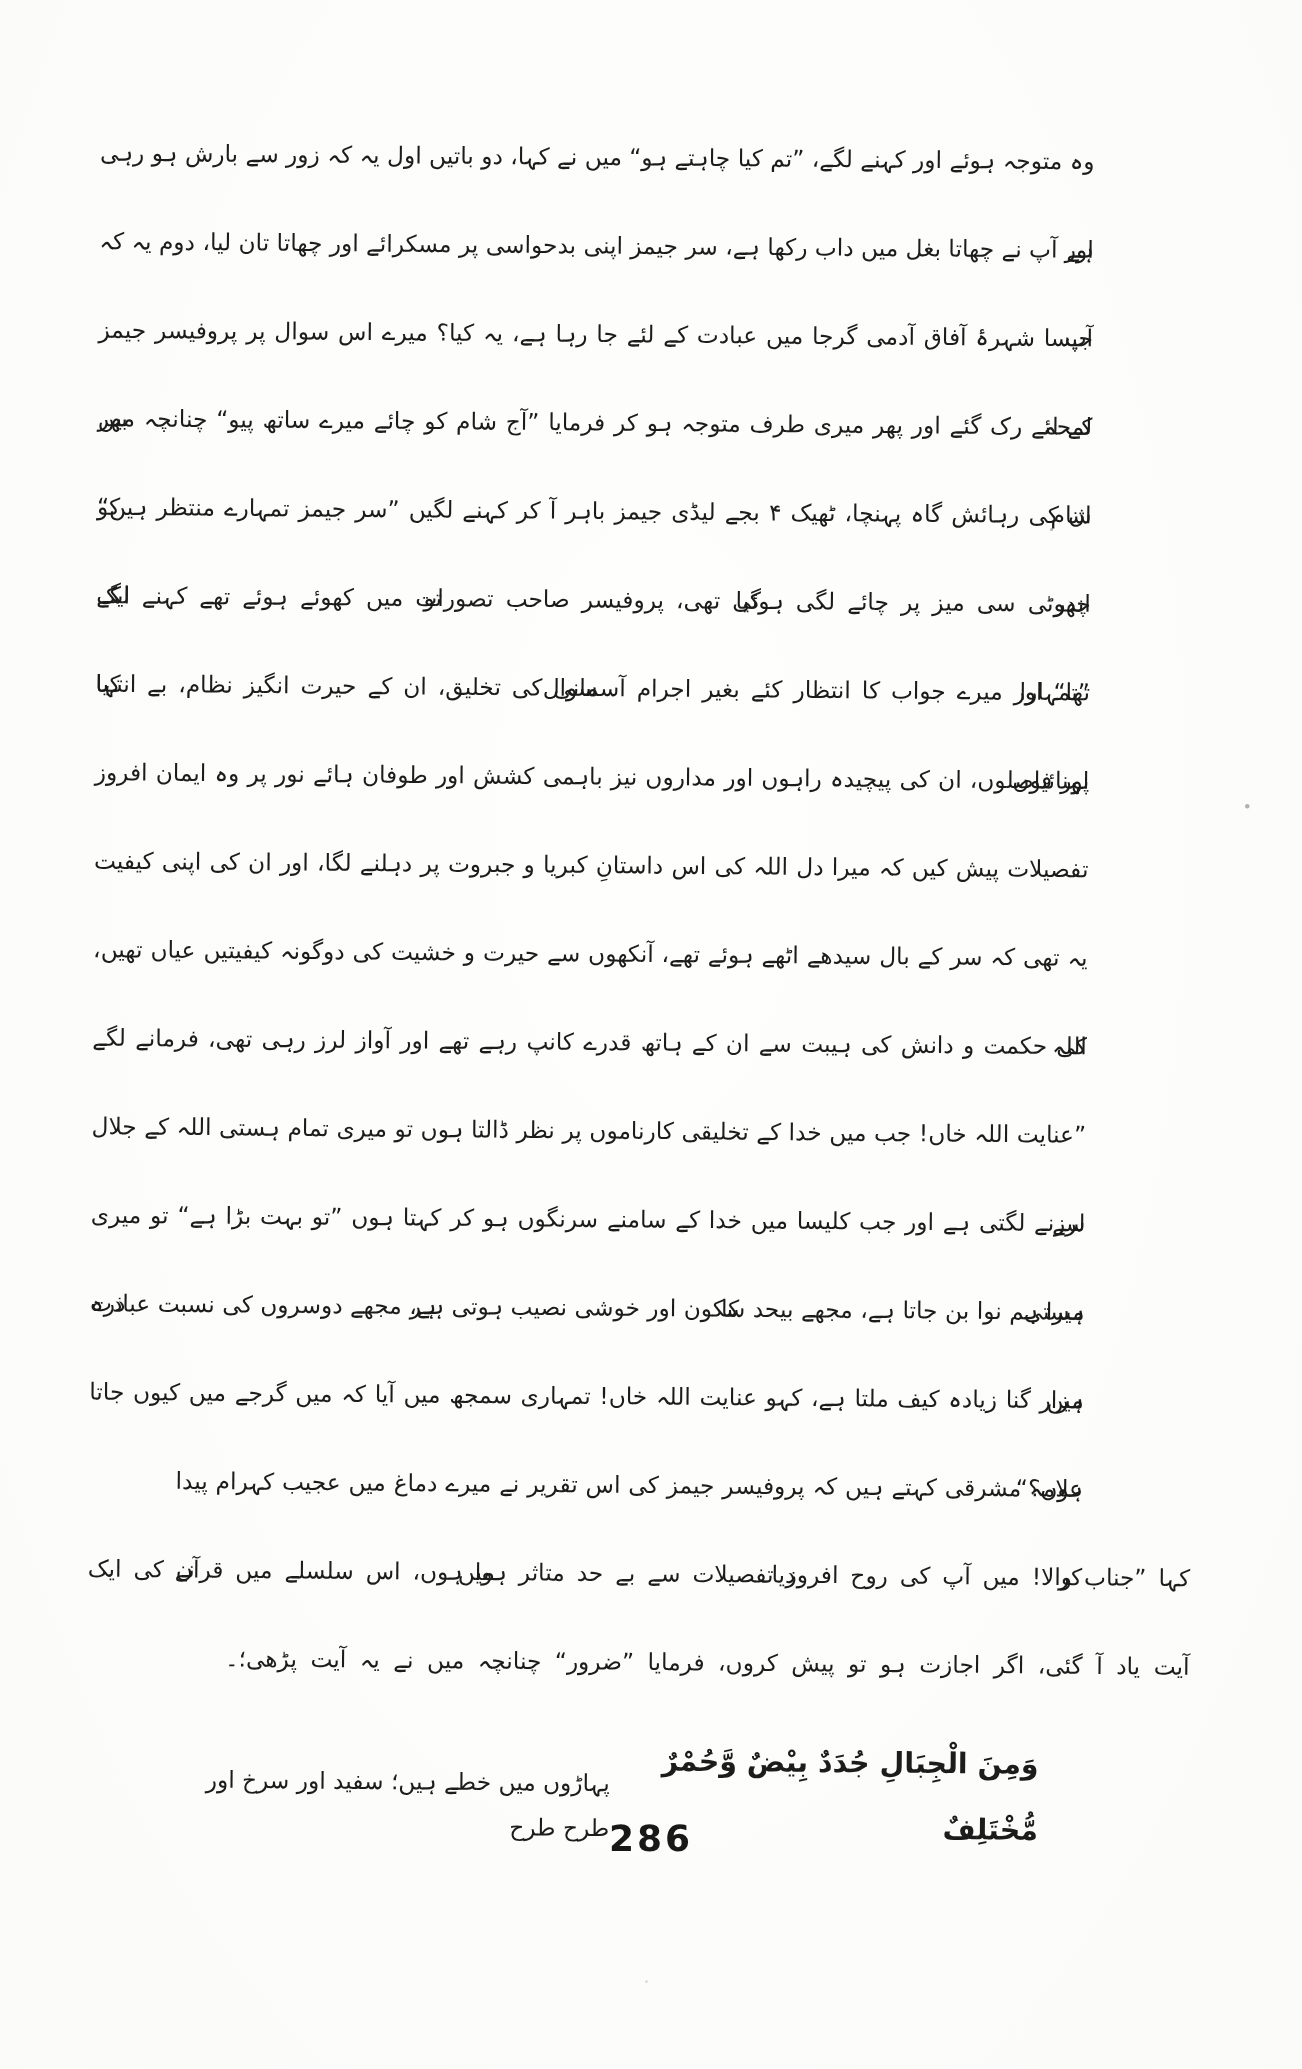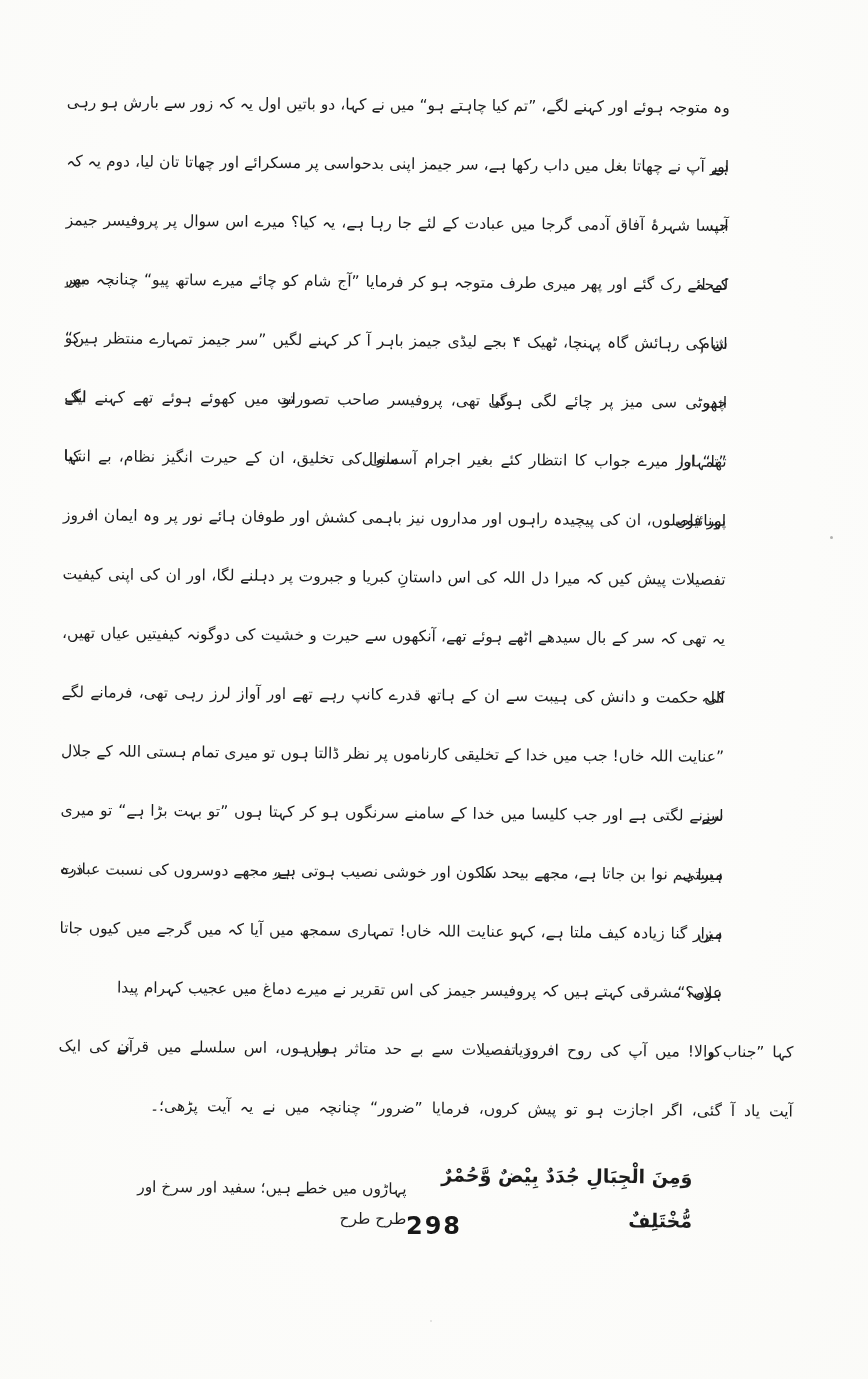--- a/index.html
+++ b/index.html
@@ -124,19 +124,19 @@
     <div class="line wide">کہا ”جناب والا! میں آپ کی روح افروز تفصیلات سے بے حد متاثر ہوا ہوں، اس سلسلے میں قرآن کی ایک</div>
     <div class="line wide last">آیت یاد آ گئی، اگر اجازت ہو تو پیش کروں، فرمایا ”ضرور“ چنانچہ میں نے یہ آیت پڑھی؛۔</div>
 
     <div class="verse-row">
       <div class="verse-arabic">وَمِنَ الْجِبَالِ جُدَدٌ بِيْضٌ وَّحُمْرٌ مُّخْتَلِفٌ</div>
       <div class="verse-translation">پہاڑوں میں خطے ہیں؛ سفید اور سرخ اور طرح طرح</div>
     </div>
 
   </div>
 
-  <div class="page-number">298</div>
+  <div class="page-number">286</div>
 
   <div class="speckle sp1"></div>
   <div class="speckle sp2"></div>
   <div class="speckle sp3"></div>
 
 </div>
 
 </body></html>

